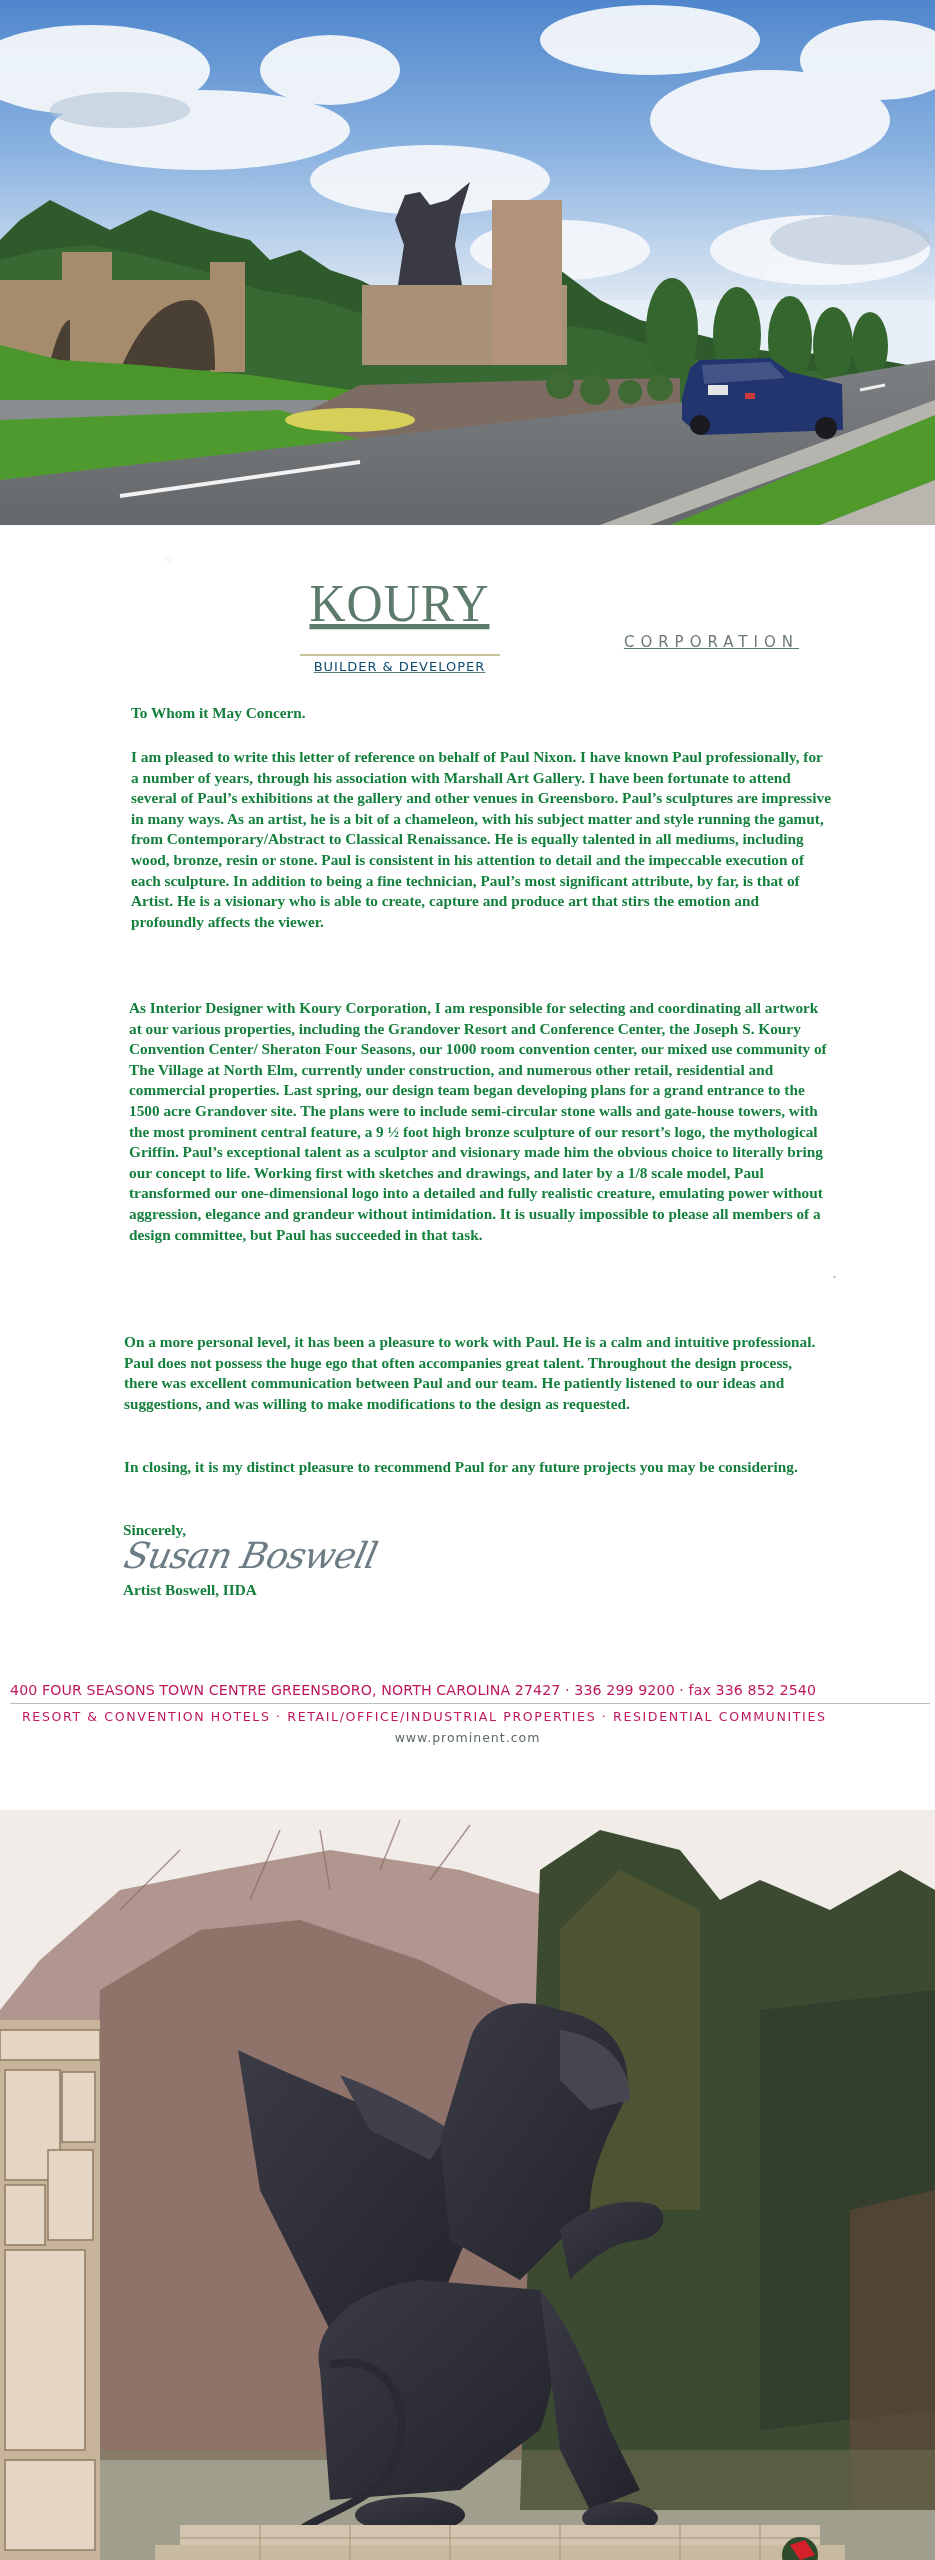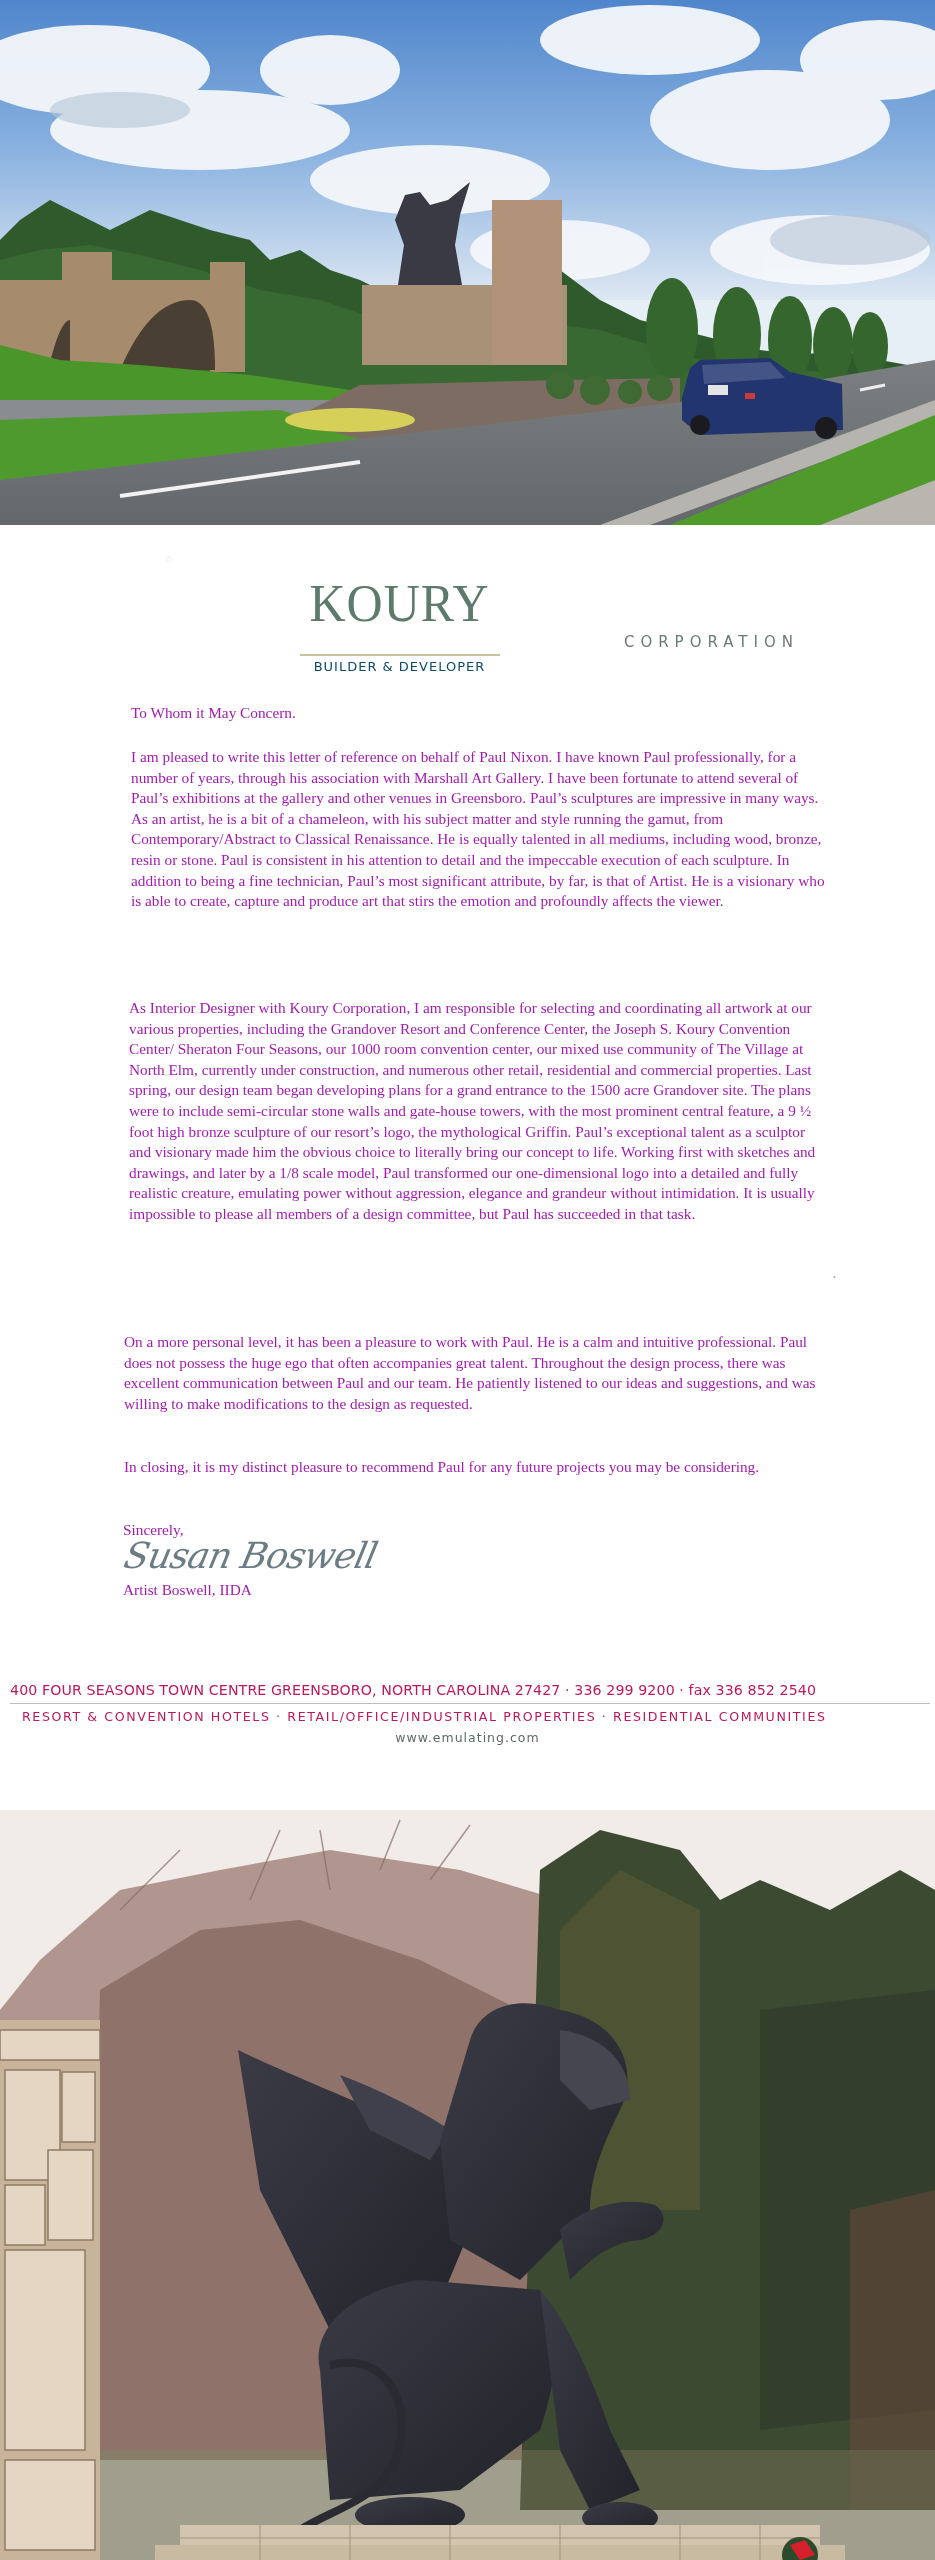--- a/index.html
+++ b/index.html
@@ -6,27 +6,27 @@
   html, body { width: 935px; background: #ffffff; }
   body { position: relative; height: 2560px; overflow: hidden; font-family: "Liberation Serif", serif; }
 
   
   .photo-top { position: absolute; left: 0; top: 0; width: 935px; height: 525px; overflow: hidden;
     background: linear-gradient(180deg, #5b8fd0 0%, #8fb4e2 25%, #c9dcef 40%, #e6eef6 45%); }
   .photo-top svg { position: absolute; left: 0; top: 0; }
 
   
   .letter { position: absolute; left: 0; top: 525px; width: 935px; height: 1285px; background: #ffffff; }
-  .logo { position: absolute; left: 0; width: 799px; top: 52px; text-align: center; color: #5d7c6c; }
+  .logo { position: absolute; left: 0; width: 799px; top: 52px; text-align: center; color: #5d7c6c; text-decoration: underline; }
   .logo-main { font-family: "Liberation Serif", serif; font-size: 50px; letter-spacing: 1px; line-height: 52px; color: #5c7b6b; font-weight: normal; transform: scaleY(1.05); }
   .logo-corp { font-family: "DejaVu Sans", sans-serif; font-size: 15px; letter-spacing: 6px; color: #6b7a72; margin-top: 4px; padding-left: 6px; text-align: right; }
   .logo-rule { width: 200px; height: 2px; background: #c8c39a; margin: 3px auto 3px; }
   .logo-sub { font-family: "DejaVu Sans", sans-serif; font-size: 13px; letter-spacing: 1px; color: #0c4a6e; }
 
-  .body-text { position: absolute; left: 131px; width: 700px; font-size: 15.3px; line-height: 20.6px; color: #a21caf; }
+  .body-text { position: absolute; left: 131px; width: 700px; font-size: 15.3px; line-height: 20.6px; color: #15803d; font-weight: bold; }
   .salutation { top: 178px; }
   .para1 { top: 222px; }
   .para2 { top: 473px; left: 129px; }
   .para3 { top: 807px; left: 124px; }
   .para4 { top: 932px; left: 124px; }
   .closing { top: 995px; left: 123px; }
   .signature { position: absolute; left: 125px; top: 1010px; font-family: "DejaVu Serif", serif; font-style: italic; font-size: 36px; color: #6c7c84; letter-spacing: -1px; transform: skewX(-12deg); }
   .signer { top: 1055px; left: 123px; }
   .stray-mark { position: absolute; left: 166px; top: 28px; font-size: 10px; color: #c0c0c0; }
   .stray-dot { position: absolute; left: 833px; top: 748px; font-size: 8px; color: #aaaaaa; }
@@ -149,21 +149,21 @@
   <p class="body-text para3">On a more personal level, it has been a pleasure to work with Paul. He is a calm and intuitive professional. Paul does not possess the huge ego that often accompanies great talent. Throughout the design process, there was excellent communication between Paul and our team. He patiently listened to our ideas and suggestions, and was willing to make modifications to the design as requested.</p>
   <p class="body-text para4">In closing, it is my distinct pleasure to recommend Paul for any future projects you may be considering.</p>
 
   <p class="body-text closing">Sincerely,</p>
   <div class="signature">Susan Boswell</div>
   <p class="body-text signer">Artist Boswell, IIDA</p>
 
   <div class="footer-address">400 FOUR SEASONS TOWN CENTRE  GREENSBORO, NORTH CAROLINA  27427 · 336 299 9200 · fax 336 852 2540</div>
   <div class="footer-rule"></div>
   <div class="footer-services">RESORT &amp; CONVENTION HOTELS · RETAIL/OFFICE/INDUSTRIAL PROPERTIES · RESIDENTIAL COMMUNITIES</div>
-  <div class="footer-web">www.emulating.com</div>
+  <div class="footer-web">www.prominent.com</div>
 </div>
 
 <div class="photo-bottom">
   <svg width="935" height="750" viewBox="0 0 935 750">
     <defs>
       <linearGradient id="bronze" x1="0" y1="0" x2="1" y2="1">
         <stop offset="0" stop-color="#3a3b45"></stop>
         <stop offset="1" stop-color="#22222a"></stop>
       </linearGradient>
     </defs>

